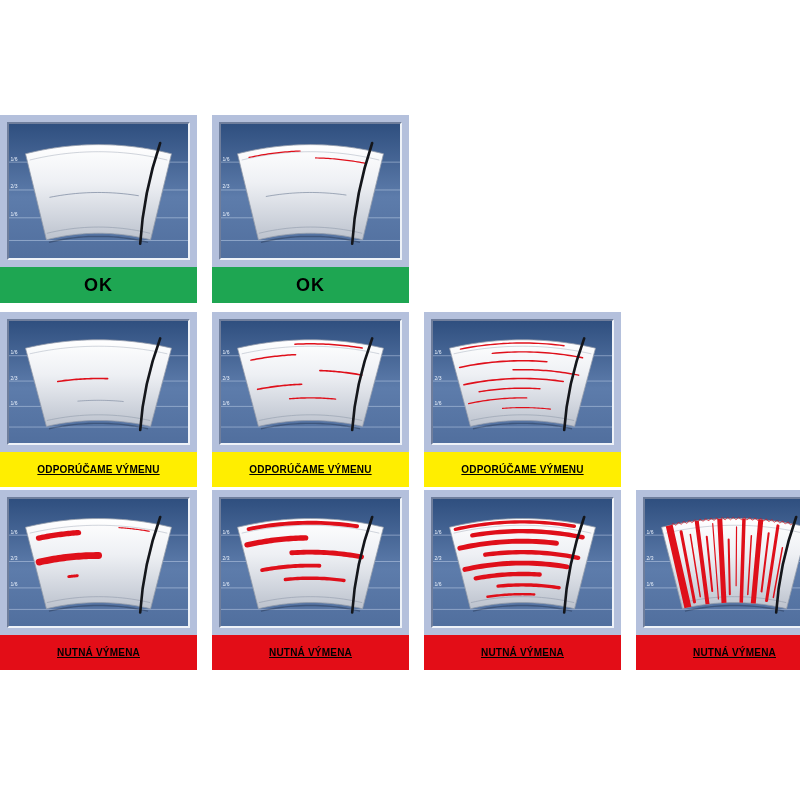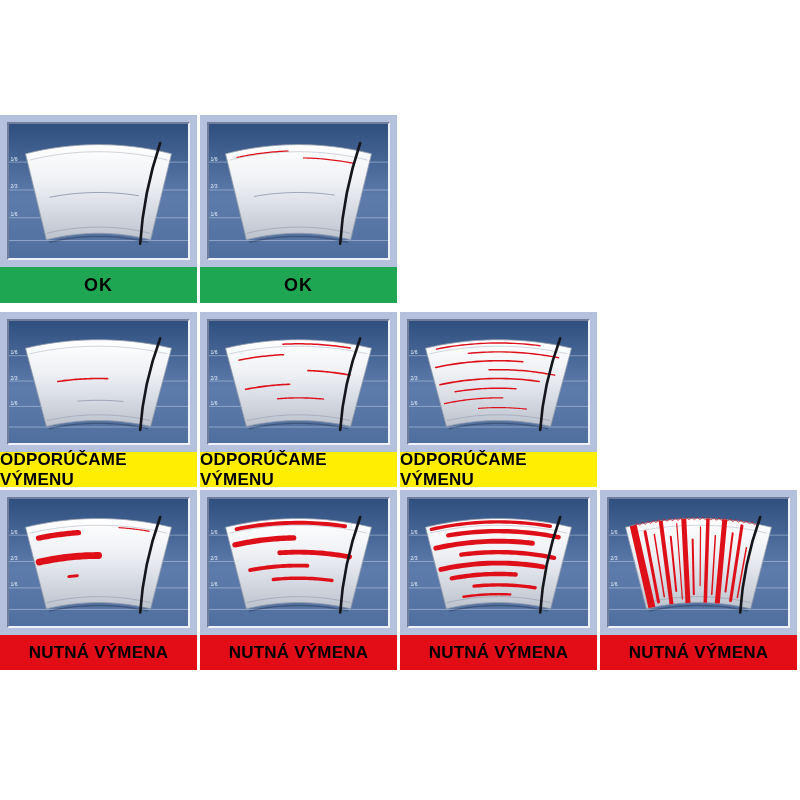--- a/index.html
+++ b/index.html
@@ -1,36 +1,36 @@
 <!DOCTYPE html>
 <html><head>
 <meta charset="utf-8">
 <style>
   html,body{margin:0;padding:0;background:#ffffff;}
   .canvas{
     position:relative;width:800px;height:800px;background:#ffffff;
     font-family:"Liberation Sans",sans-serif;overflow:hidden;
   }
-  .row{position:absolute;left:0;display:flex;gap:3px;}
+  .row{position:absolute;left:0;display:flex;gap:15px;}
   .card{width:197px;display:flex;flex-direction:column;}
   .frame{
     background:#b4c0dc;padding:7px;box-sizing:border-box;width:100%;
   }
   .panel{
     width:100%;height:100%;box-sizing:border-box;
     border:2px solid;border-color:#6f7e9c #eef2f8 #eef2f8 #6f7e9c;
     background:#44608e;overflow:hidden;
   }
   .panel svg{display:block;width:100%;height:100%;}
   .bar{
     width:100%;display:flex;align-items:center;justify-content:center;
     color:#000;font-weight:bold;box-sizing:border-box;
   }
   .bar-ok{font-size:18px;letter-spacing:1px;}
-  .bar-small{font-size:17px;letter-spacing:0.2px;}
+  .bar-small{font-size:10px;letter-spacing:0.2px;text-decoration:underline;}
   .scale-text{fill:#e9f0fb;font-family:"Liberation Sans",sans-serif;}
 </style>
 </head>
 <body>
 
 <div class="canvas">
     <div class="row" style="top: 115px;">
       <div class="card">
         <div class="frame" style="height: 152px;">
           <div class="panel">

